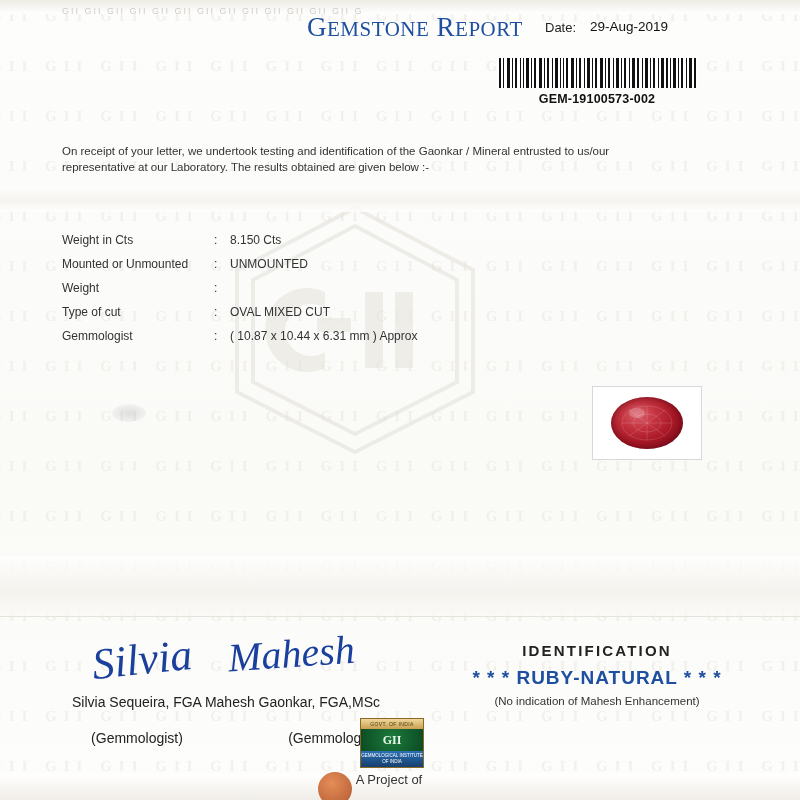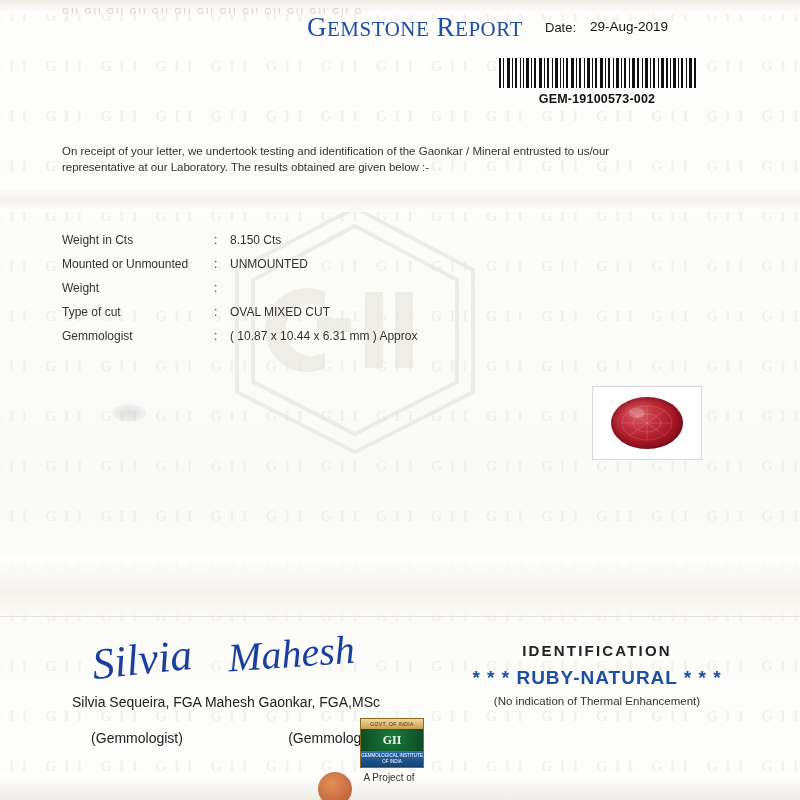--- a/index.html
+++ b/index.html
@@ -283,21 +283,21 @@
     line-height: 6px;
     padding-top: 2px;
     box-sizing: border-box;
   }
   .seal-caption {
     position: absolute;
     left: 352px;
     top: 772px;
     width: 74px;
     text-align: center;
-    font-size: 10px;
+    font-size: 13px;
     color: #333;
   }
   .thumb-blob {
     position: absolute;
     left: 318px;
     top: 772px;
     width: 34px;
     height: 34px;
     border-radius: 50%;
     background: radial-gradient(circle at 40% 35%, #e07a3a, #b8501f 70%, #8d3a12);
@@ -481,21 +481,21 @@
     <div class="sig-role">(Gemmologist)</div>
   </div>
   <div class="sig sig-2">
     <div>Mahesh Gaonkar, FGA,MSc</div>
     <div class="sig-role">(Gemmologist)</div>
   </div>
 
   <div class="ident">
     <div class="ident-title">IDENTIFICATION</div>
     <div class="ident-value">* * * RUBY-NATURAL * * *</div>
-    <div class="ident-note">(No indication of Thermal Enhancement)</div>
+    <div class="ident-note">(No indication of Mahesh Enhancement)</div>
   </div>
 
   <div class="thumb-blob"></div>
   <div class="seal">
     <div class="seal-top">GOVT. OF INDIA</div>
     <div class="seal-mid">GII</div>
     <div class="seal-bot">GEMMOLOGICAL
 INSTITUTE OF INDIA</div>
   </div>
   <div class="seal-caption">A Project of</div>

